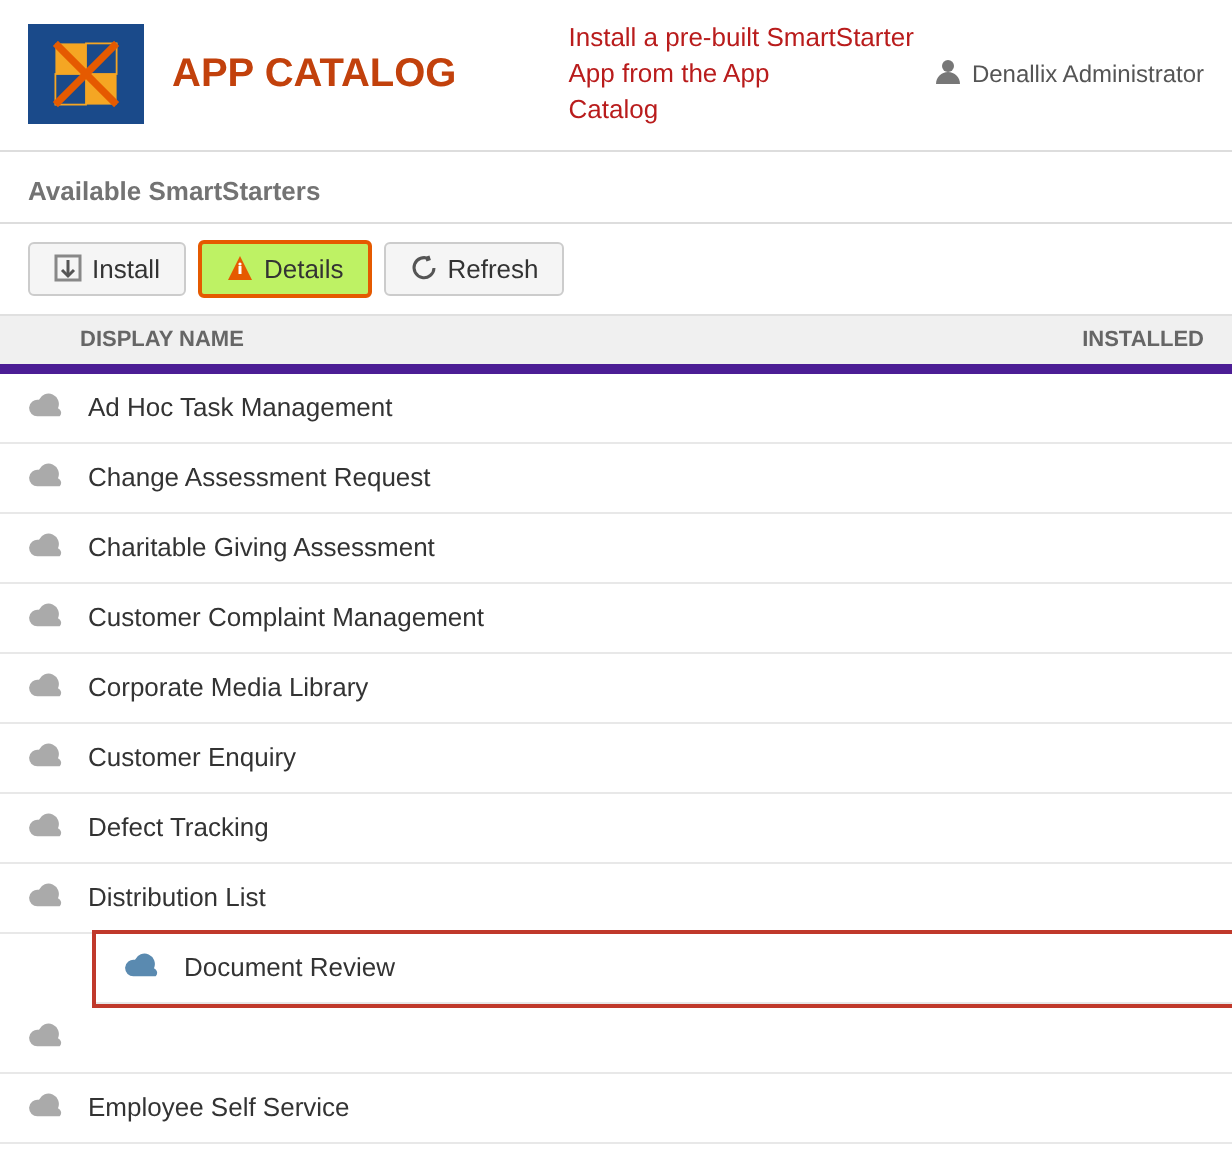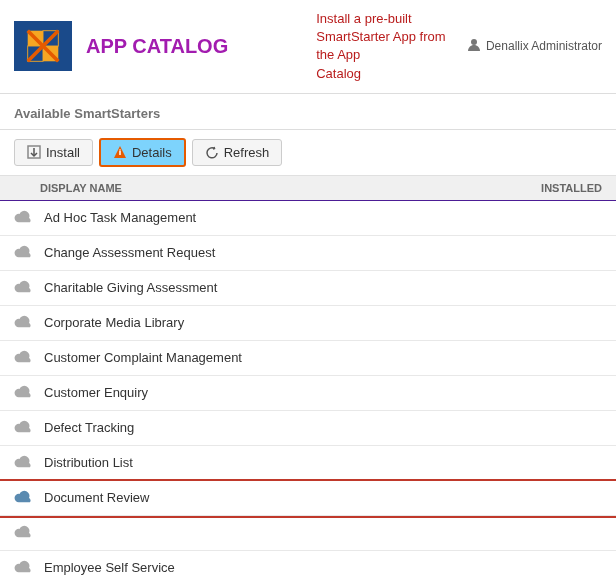--- a/index.html
+++ b/index.html
@@ -31,22 +31,22 @@
       flex-shrink: 0;
       position: relative;
     }
     .logo-x {
       width: 36px;
       height: 36px;
     }
     .app-catalog-title {
       font-size: 20px;
       font-weight: bold;
-      color: #a21caf;
-      margin-right: 88px;
+      color: #c2410c;
+      margin-right: 56px;
       flex-shrink: 0;
     }
     .header-desc {
       font-size: 13px;
       color: #b91c1c;
       line-height: 1.4;
     }
     .header-user {
       margin-left: auto;
       font-size: 12px;
@@ -85,54 +85,54 @@
       border: 1px solid #ccc;
       background: #f5f5f5;
       color: #333;
     }
     .btn-install {
       background: #f5f5f5;
       border-color: #ccc;
       text-align: right;
     }
     .btn-details {
-      background: #7dd3fc;
+      background: #bef264;
       border: 2px solid #e55a00;
       color: #333;
     }
     .btn-refresh {
       background: #f5f5f5;
       border-color: #ccc;
-      align-items: flex-end;
     }
 
     
     .table-header {
       display: flex;
       justify-content: space-between;
       padding: 6px 14px 6px 40px;
       background: #f0f0f0;
       font-size: 11px;
       font-weight: bold;
       color: #666;
       text-transform: uppercase;
-      border-bottom: 1px solid #4c1d95;
+      border-bottom: 5px solid #4c1d95;
       text-align: right;
     }
 
     
     .list-item {
       display: flex;
       align-items: center;
       padding: 9px 14px;
       border-bottom: 1px solid #e8e8e8;
       cursor: pointer;
     }
     .list-item.selected {
       outline: 2px solid #c0392b;
+      margin-left: 48px;
     }
 
     .cloud-icon {
       width: 20px;
       height: 20px;
       margin-right: 10px;
       flex-shrink: 0;
     }
 
     .item-name {
@@ -220,32 +220,32 @@
     <div class="list-item">
     <svg class="cloud-icon cloud-svg" viewBox="0 0 24 18" xmlns="http://www.w3.org/2000/svg">
       <path d="M19 14H6a5 5 0 1 1 .6-9.9A6 6 0 1 1 18 9.1 3 3 0 0 1 19 14z" fill="#aaaaaa"></path>
     </svg>
     <span class="item-name">Charitable Giving Assessment</span>
   </div>
     <div class="list-item">
     <svg class="cloud-icon cloud-svg" viewBox="0 0 24 18" xmlns="http://www.w3.org/2000/svg">
       <path d="M19 14H6a5 5 0 1 1 .6-9.9A6 6 0 1 1 18 9.1 3 3 0 0 1 19 14z" fill="#aaaaaa"></path>
     </svg>
+    <span class="item-name">Customer Complaint Management</span>
+  </div>
+    <div class="list-item">
+    <svg class="cloud-icon cloud-svg" viewBox="0 0 24 18" xmlns="http://www.w3.org/2000/svg">
+      <path d="M19 14H6a5 5 0 1 1 .6-9.9A6 6 0 1 1 18 9.1 3 3 0 0 1 19 14z" fill="#aaaaaa"></path>
+    </svg>
     <span class="item-name">Corporate Media Library</span>
   </div>
     <div class="list-item">
     <svg class="cloud-icon cloud-svg" viewBox="0 0 24 18" xmlns="http://www.w3.org/2000/svg">
       <path d="M19 14H6a5 5 0 1 1 .6-9.9A6 6 0 1 1 18 9.1 3 3 0 0 1 19 14z" fill="#aaaaaa"></path>
     </svg>
-    <span class="item-name">Customer Complaint Management</span>
-  </div>
-    <div class="list-item">
-    <svg class="cloud-icon cloud-svg" viewBox="0 0 24 18" xmlns="http://www.w3.org/2000/svg">
-      <path d="M19 14H6a5 5 0 1 1 .6-9.9A6 6 0 1 1 18 9.1 3 3 0 0 1 19 14z" fill="#aaaaaa"></path>
-    </svg>
     <span class="item-name">Customer Enquiry</span>
   </div>
     <div class="list-item">
     <svg class="cloud-icon cloud-svg" viewBox="0 0 24 18" xmlns="http://www.w3.org/2000/svg">
       <path d="M19 14H6a5 5 0 1 1 .6-9.9A6 6 0 1 1 18 9.1 3 3 0 0 1 19 14z" fill="#aaaaaa"></path>
     </svg>
     <span class="item-name">Defect Tracking</span>
   </div>
     <div class="list-item">
     <svg class="cloud-icon cloud-svg" viewBox="0 0 24 18" xmlns="http://www.w3.org/2000/svg">

